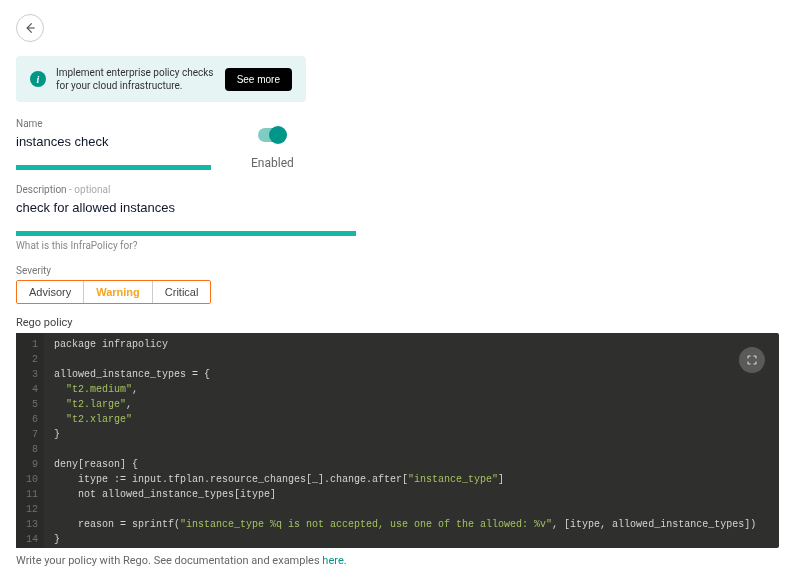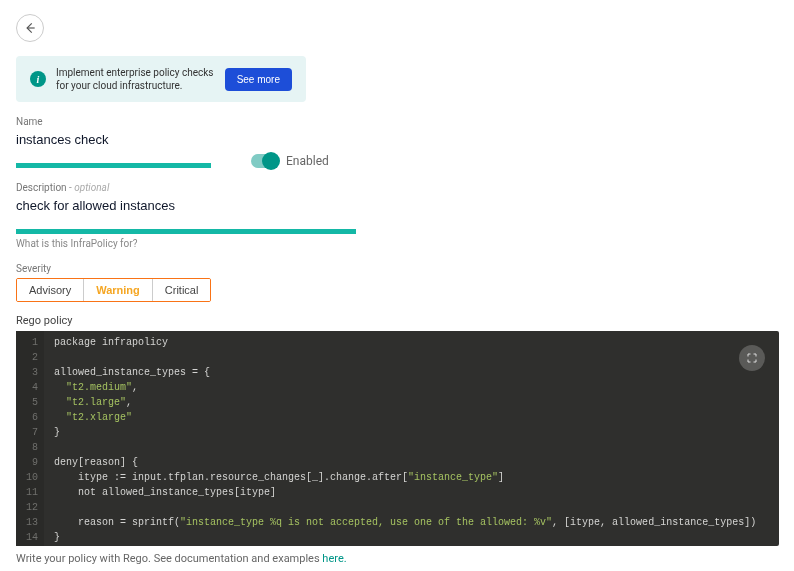--- a/index.html
+++ b/index.html
@@ -43,57 +43,58 @@
     font-family: Georgia, serif;
     flex-shrink: 0;
   }
   .banner-text {
     font-size: 10px;
     color: #333;
     line-height: 1.3;
     flex: 1;
   }
   .see-more {
-    background: #1d4ed8;
+    background: #000000;
     color: #fff;
     border: none;
     padding: 6px 12px;
     border-radius: 4px;
     font-size: 10px;
     cursor: pointer;
     white-space: nowrap;
   }
   .field-row {
     margin-top: 14px;
     display: flex;
     align-items: flex-end;
     gap: 40px;
   }
   .field { }
   .field-label {
     font-size: 10px;
     color: #777;
     margin-bottom: 2px;
   }
-  .optional { color:#aaa; font-style: italic; }
+  .optional { color:#aaa; }
   .text-input {
     border: none;
     border-bottom: 5px solid #14b8a6;
     font-size: 13px;
     color: #0f172a;
     padding: 3px 0 16px 0;
     outline: none;
     background: transparent;
   }
   .name-input { width: 195px; }
   .toggle-wrap {
     display: flex;
     align-items: center;
-    gap: 7px;
+    gap: 14px;
     margin-top: 12px;
+    flex-direction: column;
   }
   .toggle {
     width: 28px; height: 14px;
     background: #80cbc4;
     border-radius: 8px;
     position: relative;
     cursor: pointer;
   }
   .toggle::after {
     content: "";

